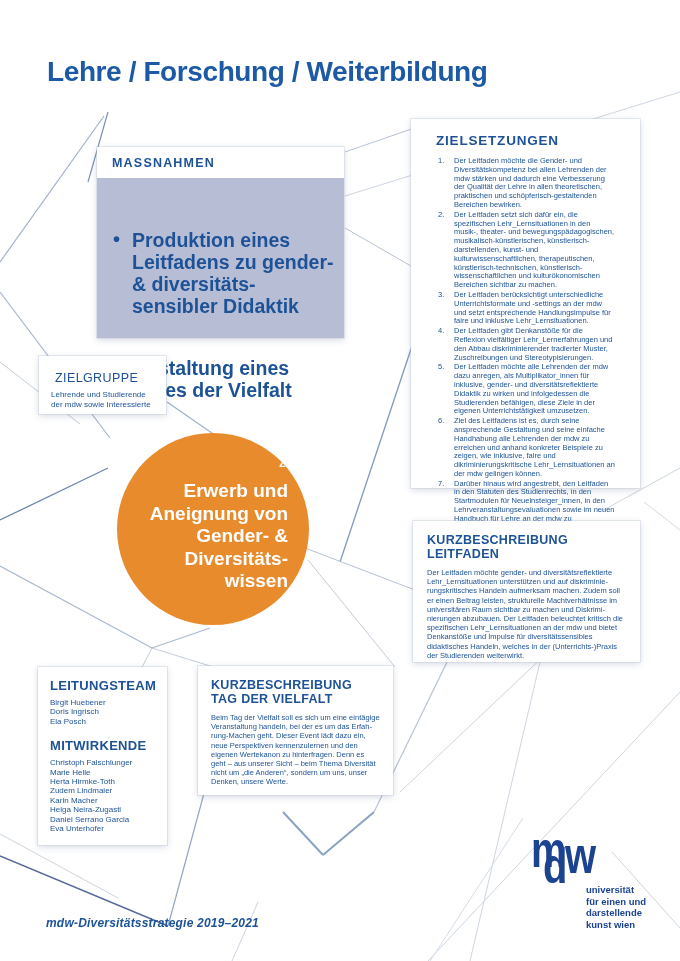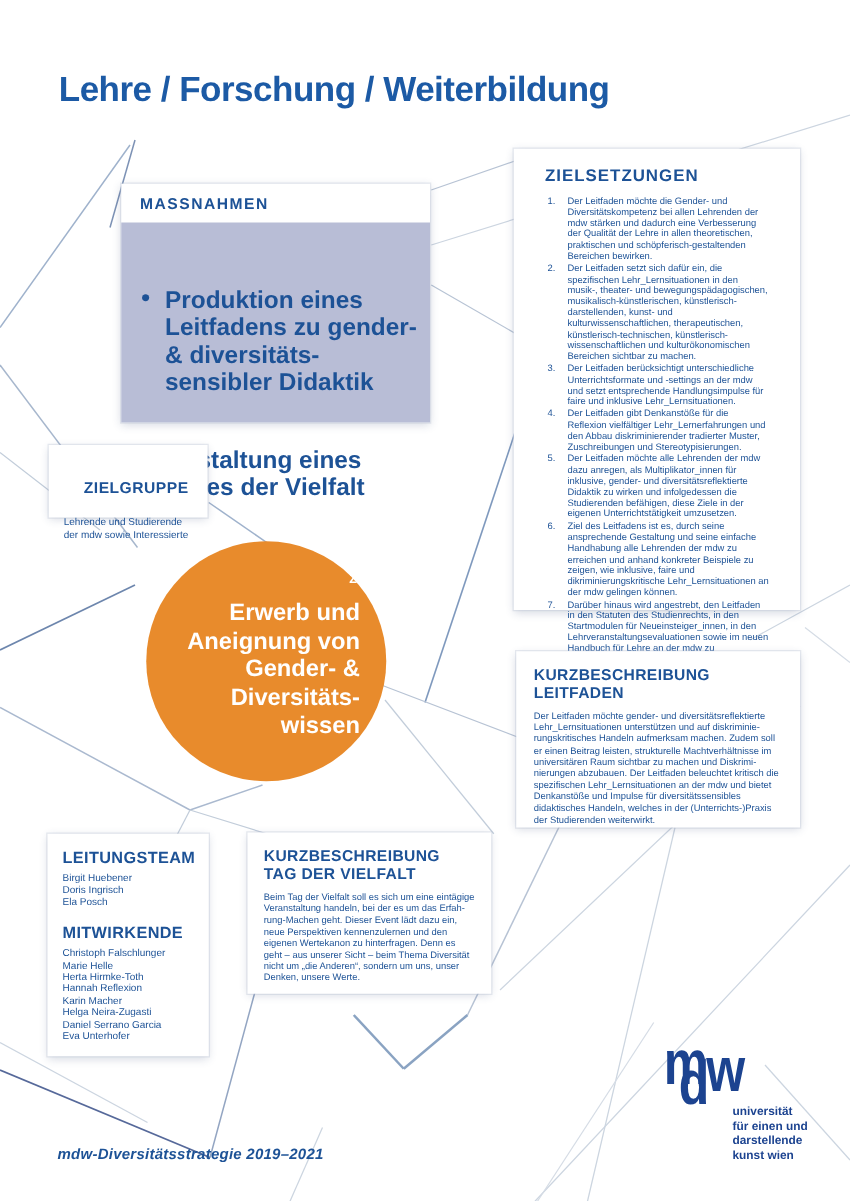--- a/index.html
+++ b/index.html
@@ -25,21 +25,21 @@
   .mn-item::before{content:"\2022";position:absolute;left:0;top:-1px;font-size:20px;}
   
   .zielsetzungen{left:411px;top:119px;width:229px;height:369px;box-sizing:border-box;padding:14px 25px;}
   .sec-h{margin:0;font-size:13.5px;font-weight:bold;letter-spacing:0.8px;}
   .zs-list{margin:9px 0 0 0;padding:0;list-style:none;counter-reset:n;
     font-size:7.5px;line-height:8.8px;}
   .zs-item{counter-increment:n;position:relative;padding-left:18px;margin:0 0 1px 0;hyphens:manual;}
   .zs-item::before{content:counter(n) ".";position:absolute;left:2px;}
   
   .zielgruppe{left:39px;top:356px;width:127px;height:58px;box-sizing:border-box;padding:11px 12px;}
-  .zg-h{margin:16px;font-size:12.5px;font-weight:bold;letter-spacing:0.4px;}
+  .zg-h{margin:4px;font-size:12.5px;font-weight:normal;letter-spacing:0.4px;}
   .zg-text{margin:5px 0 0 0;font-size:8px;line-height:9.6px;}
   
   .circle{position:absolute;left:117px;top:433px;width:192px;height:192px;border-radius:50%;
     background:#e88b2c;color:#ffffff;text-align:right;}
   .ziel-label{margin-top:25px;font-size:10px;font-weight:bold;letter-spacing:2px;}
   .ziel-text{margin:11px auto 0;font-size:19px;font-weight:bold;line-height:22.5px;
     padding:0 21px;hyphens:manual;}
   
   .kb-leitfaden{left:413px;top:521px;width:227px;height:141px;box-sizing:border-box;padding:12px 14px;}
   .kb-tag{left:198px;top:666px;width:195px;height:129px;box-sizing:border-box;padding:12px 13px;}
@@ -151,21 +151,21 @@
     <li>Birgit Huebener</li>
         <li>Doris Ingrisch</li>
         <li>Ela Posch</li>
       </ul>
     <h2 class="lt-h lt-h2">MITWIRKENDE</h2>
     <ul class="name-list">
 
     <li>Christoph Falschlunger</li>
         <li>Marie Helle</li>
         <li>Herta Hirmke-Toth</li>
-        <li>Hannah Reflexion</li>
+        <li>Zudem Lindmaier</li>
         <li>Karin Macher</li>
         <li>Helga Neira-Zugasti</li>
         <li>Daniel Serrano Garcia</li>
         <li>Eva Unterhofer</li>
       </ul>
   </section>
 
   <section class="box kb-tag">
     <h2 class="kb-h">
       <span>KURZBESCHREIBUNG</span><br>

